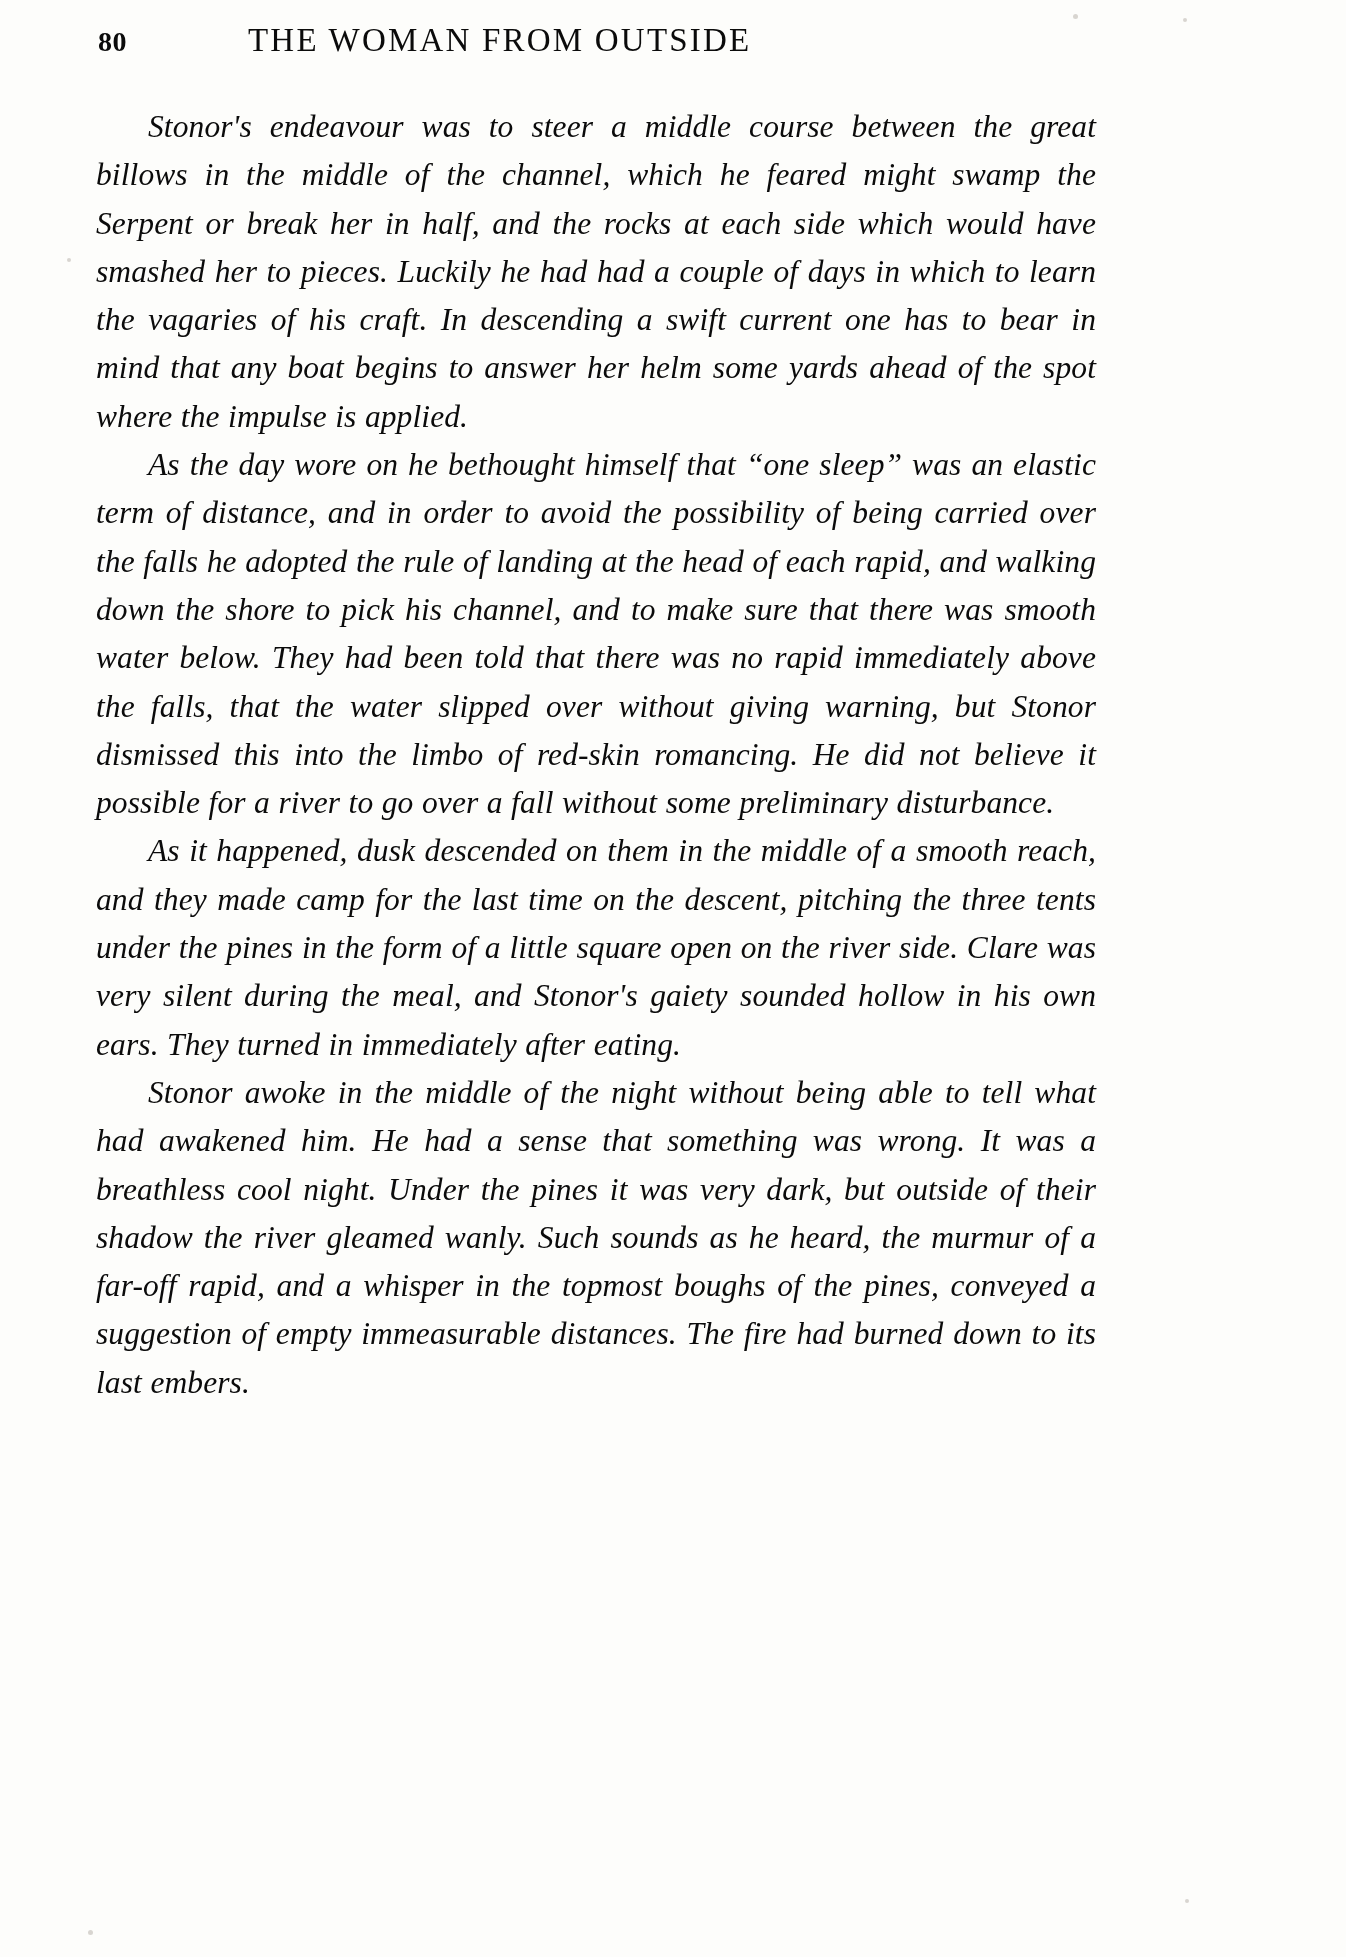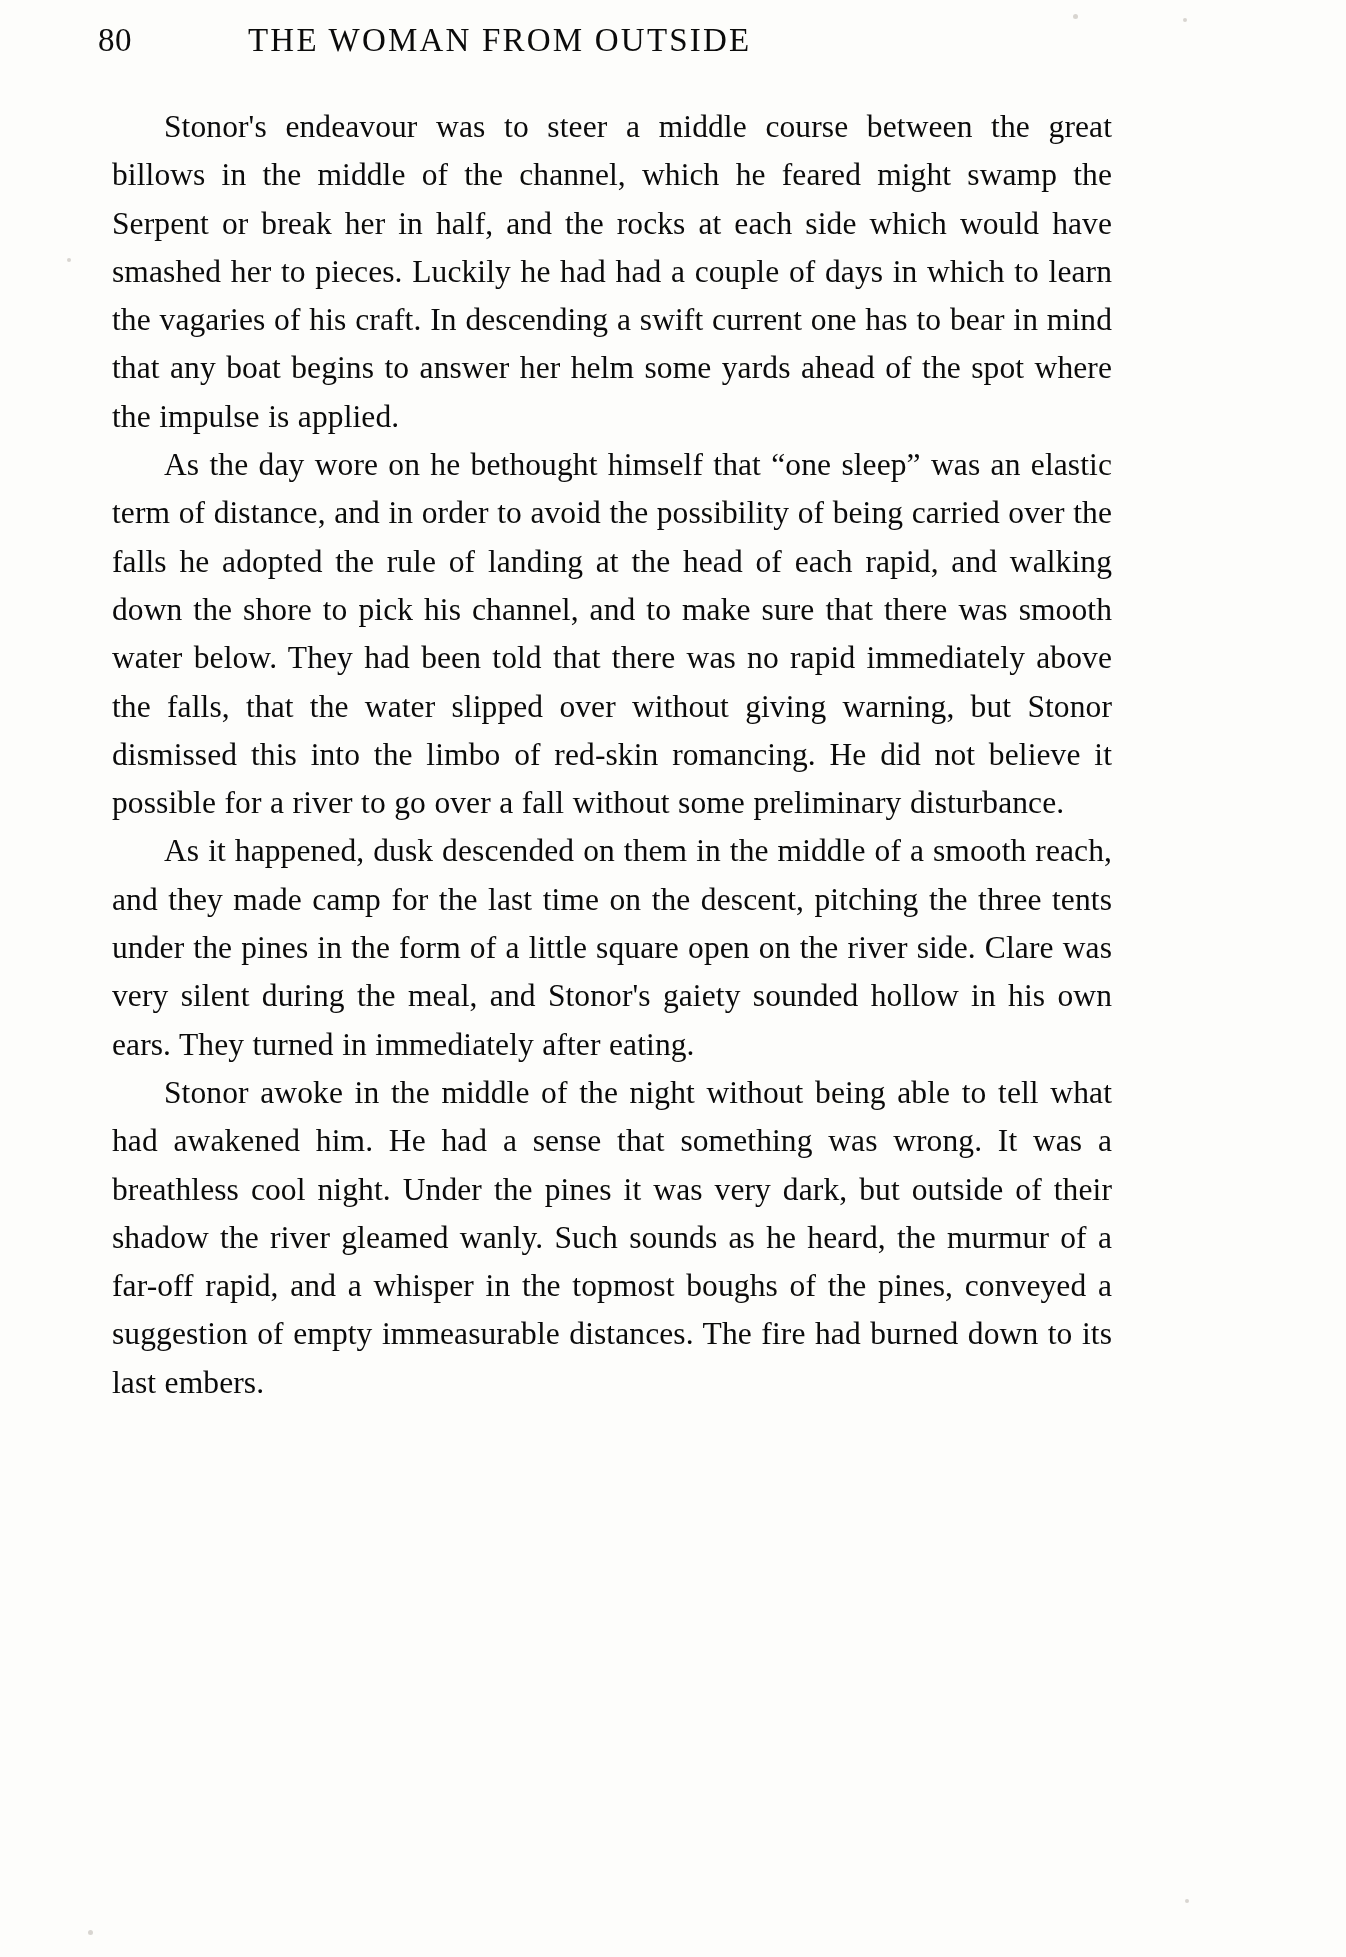--- a/index.html
+++ b/index.html
@@ -28,35 +28,36 @@
     top: 22px;
     width: 1080px;
   }
   .header-row {
     display: flex;
     align-items: baseline;
     margin-bottom: 44px;
     padding-left: 2px;
   }
   .folio {
-    font-weight: normal;
-    font-size: 33px;
+    font-weight: bold;
+    font-size: 28px;
     letter-spacing: 0.5px;
     width: 150px;
     flex: none;
   }
   .running-title {
     font-weight: normal;
     font-size: 33px;
     letter-spacing: 2.2px;
     white-space: nowrap;
   }
   .body-text {
     width: 1000px;
-    margin-left: 16px;
+    margin-left: 0;
+    font-style: italic;
   }
   .para {
     text-align: justify;
     text-justify: inter-word;
     font-size: 31.5px;
     line-height: 48.3px;
     margin: 0;
     text-indent: 52px;
     letter-spacing: 0.1px;
     word-spacing: 0.5px;

